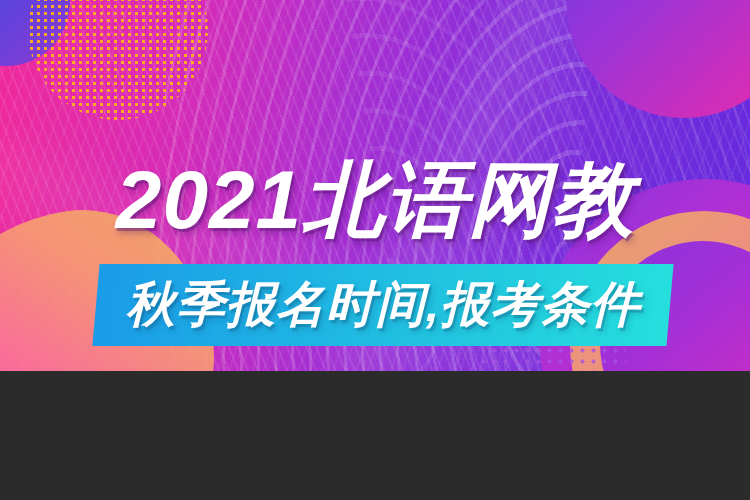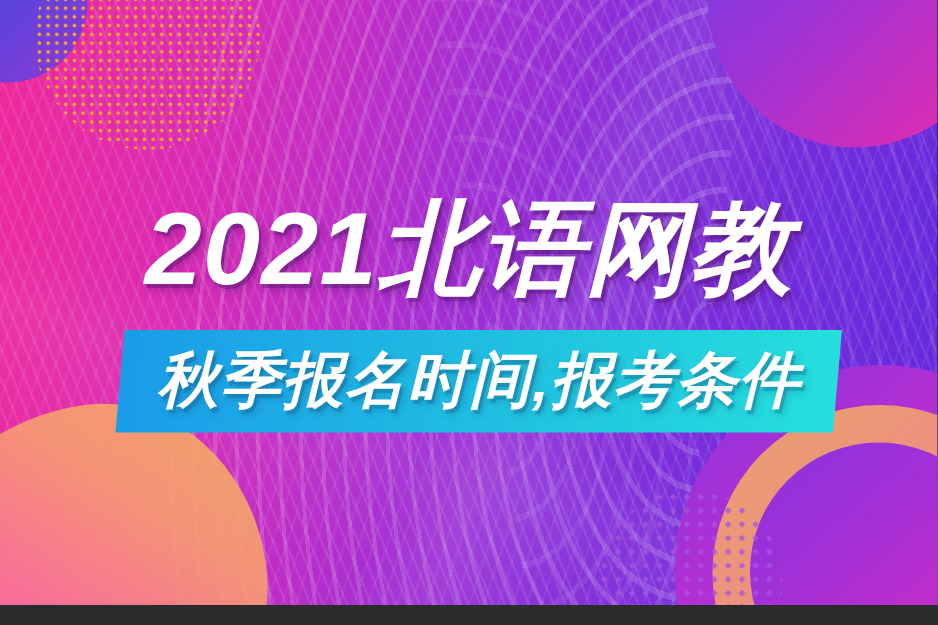--- a/index.html
+++ b/index.html
@@ -3,21 +3,21 @@
 <meta charset="utf-8">
 <style>
   html, body {
     margin: 0;
     padding: 0;
     background: #2b2b2b;
   }
   #poster {
     position: relative;
     width: 750px;
-    height: 484px;
+    height: 371px;
     overflow: hidden;
     font-family: "Liberation Sans", "DejaVu Sans", sans-serif;
     background: linear-gradient(100deg,
         #f0289b 0%,
         #e62ba6 10%,
         #d92bb4 22%,
         #c22ec4 34%,
         #a62fd2 46%,
         #8b2ed9 60%,
         #7a2ddb 74%,

